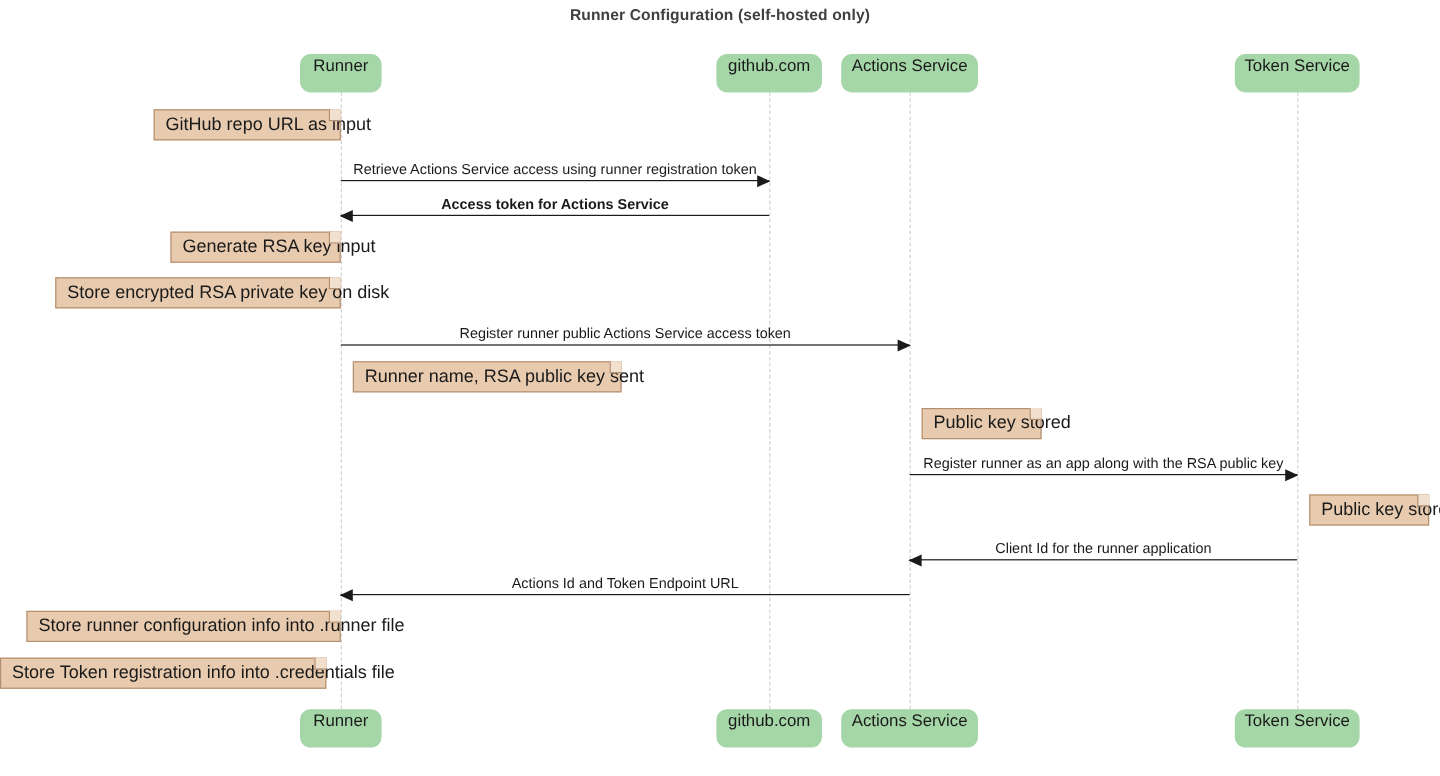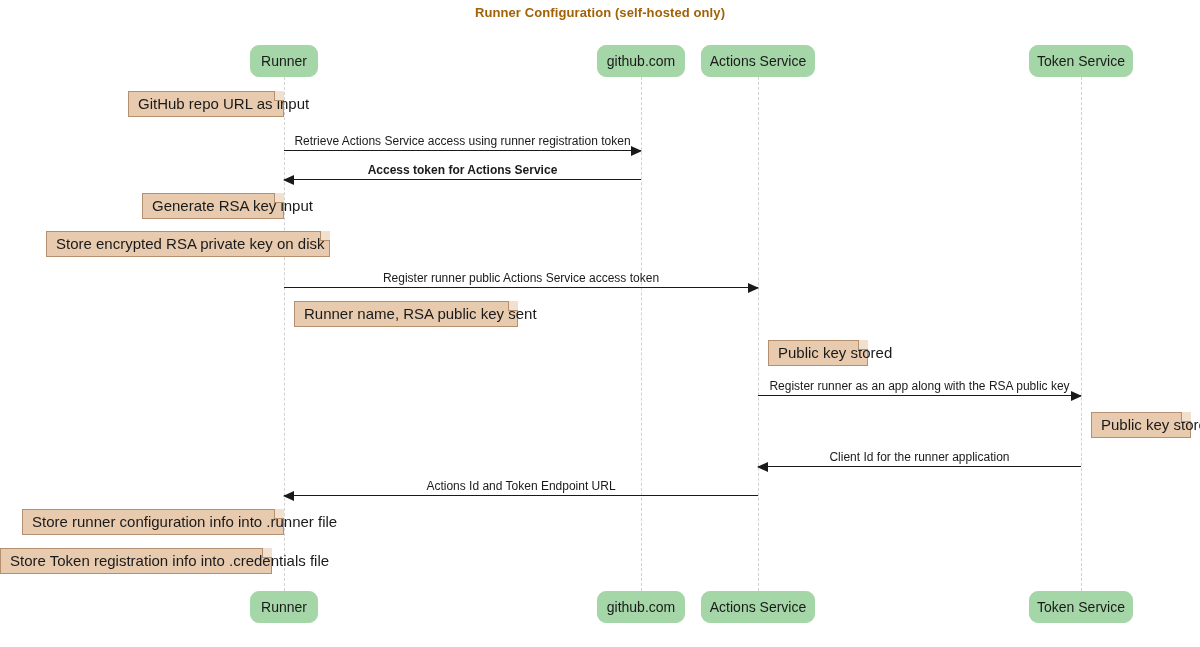--- a/index.html
+++ b/index.html
@@ -20,39 +20,38 @@
     background: #ffffff;
   }
   .title {
     position: absolute;
     left: 0;
     top: 5px;
     width: 1200px;
     text-align: center;
     font-size: 13px;
     font-weight: bold;
-    color: #a16207;
+    color: #404040;
     letter-spacing: 0.1px;
   }
   
   .lifeline {
     position: absolute;
     width: 0;
     border-left: 1px dashed #d2d2d2;
   }
   
   .actor {
     position: absolute;
     box-sizing: border-box;
     height: 32px;
     background: #a5d6a7;
     border: 1px solid #a5d6a7;
     border-radius: 9px;
     display: flex;
-    align-items: center;
     justify-content: center;
     font-size: 14px;
     color: #1a1a1a;
     white-space: nowrap;
     padding: 0 12px;
   }
   
   .note {
     position: absolute;
     box-sizing: border-box;
@@ -143,21 +142,21 @@
         <span class="label">Client Id for the runner application</span>
       </div>
       <div class="msg to-left" style="left: 284px; top: 495px; width: 474px;">
         <span class="head"></span>
         <span class="label">Actions Id and Token Endpoint URL</span>
       </div>
     </div>
   <div id="notes-layer">
       <div class="note" style="left: 128px; top: 91px; width: 156px;"><span>GitHub repo URL as input</span><span class="fold"></span></div>
       <div class="note" style="left: 142px; top: 193px; width: 142px;"><span>Generate RSA key input</span><span class="fold"></span></div>
-      <div class="note" style="left: 46px; top: 231px; width: 284px;"><span>Store encrypted RSA private key on disk</span><span class="fold"></span></div>
+      <div class="note" style="left: 46px; top: 231px; width: 238px;"><span>Store encrypted RSA private key on disk</span><span class="fold"></span></div>
       <div class="note" style="left: 294px; top: 301px; width: 224px;"><span>Runner name, RSA public key sent</span><span class="fold"></span></div>
       <div class="note" style="left: 768px; top: 340px; width: 100px;"><span>Public key stored</span><span class="fold"></span></div>
       <div class="note" style="left: 1091px; top: 412px; width: 100px;"><span>Public key stored</span><span class="fold"></span></div>
       <div class="note" style="left: 22px; top: 509px; width: 262px;"><span>Store runner configuration info into .runner file</span><span class="fold"></span></div>
       <div class="note" style="left: 0; top: 548px; width: 272px;"><span>Store Token registration info into .credentials file</span><span class="fold"></span></div>
     </div>
   <div id="actors-layer">
       <div class="actor" style="left: 250px; top: 45px; width: 68px;">
         <span>Runner</span>
       </div>

